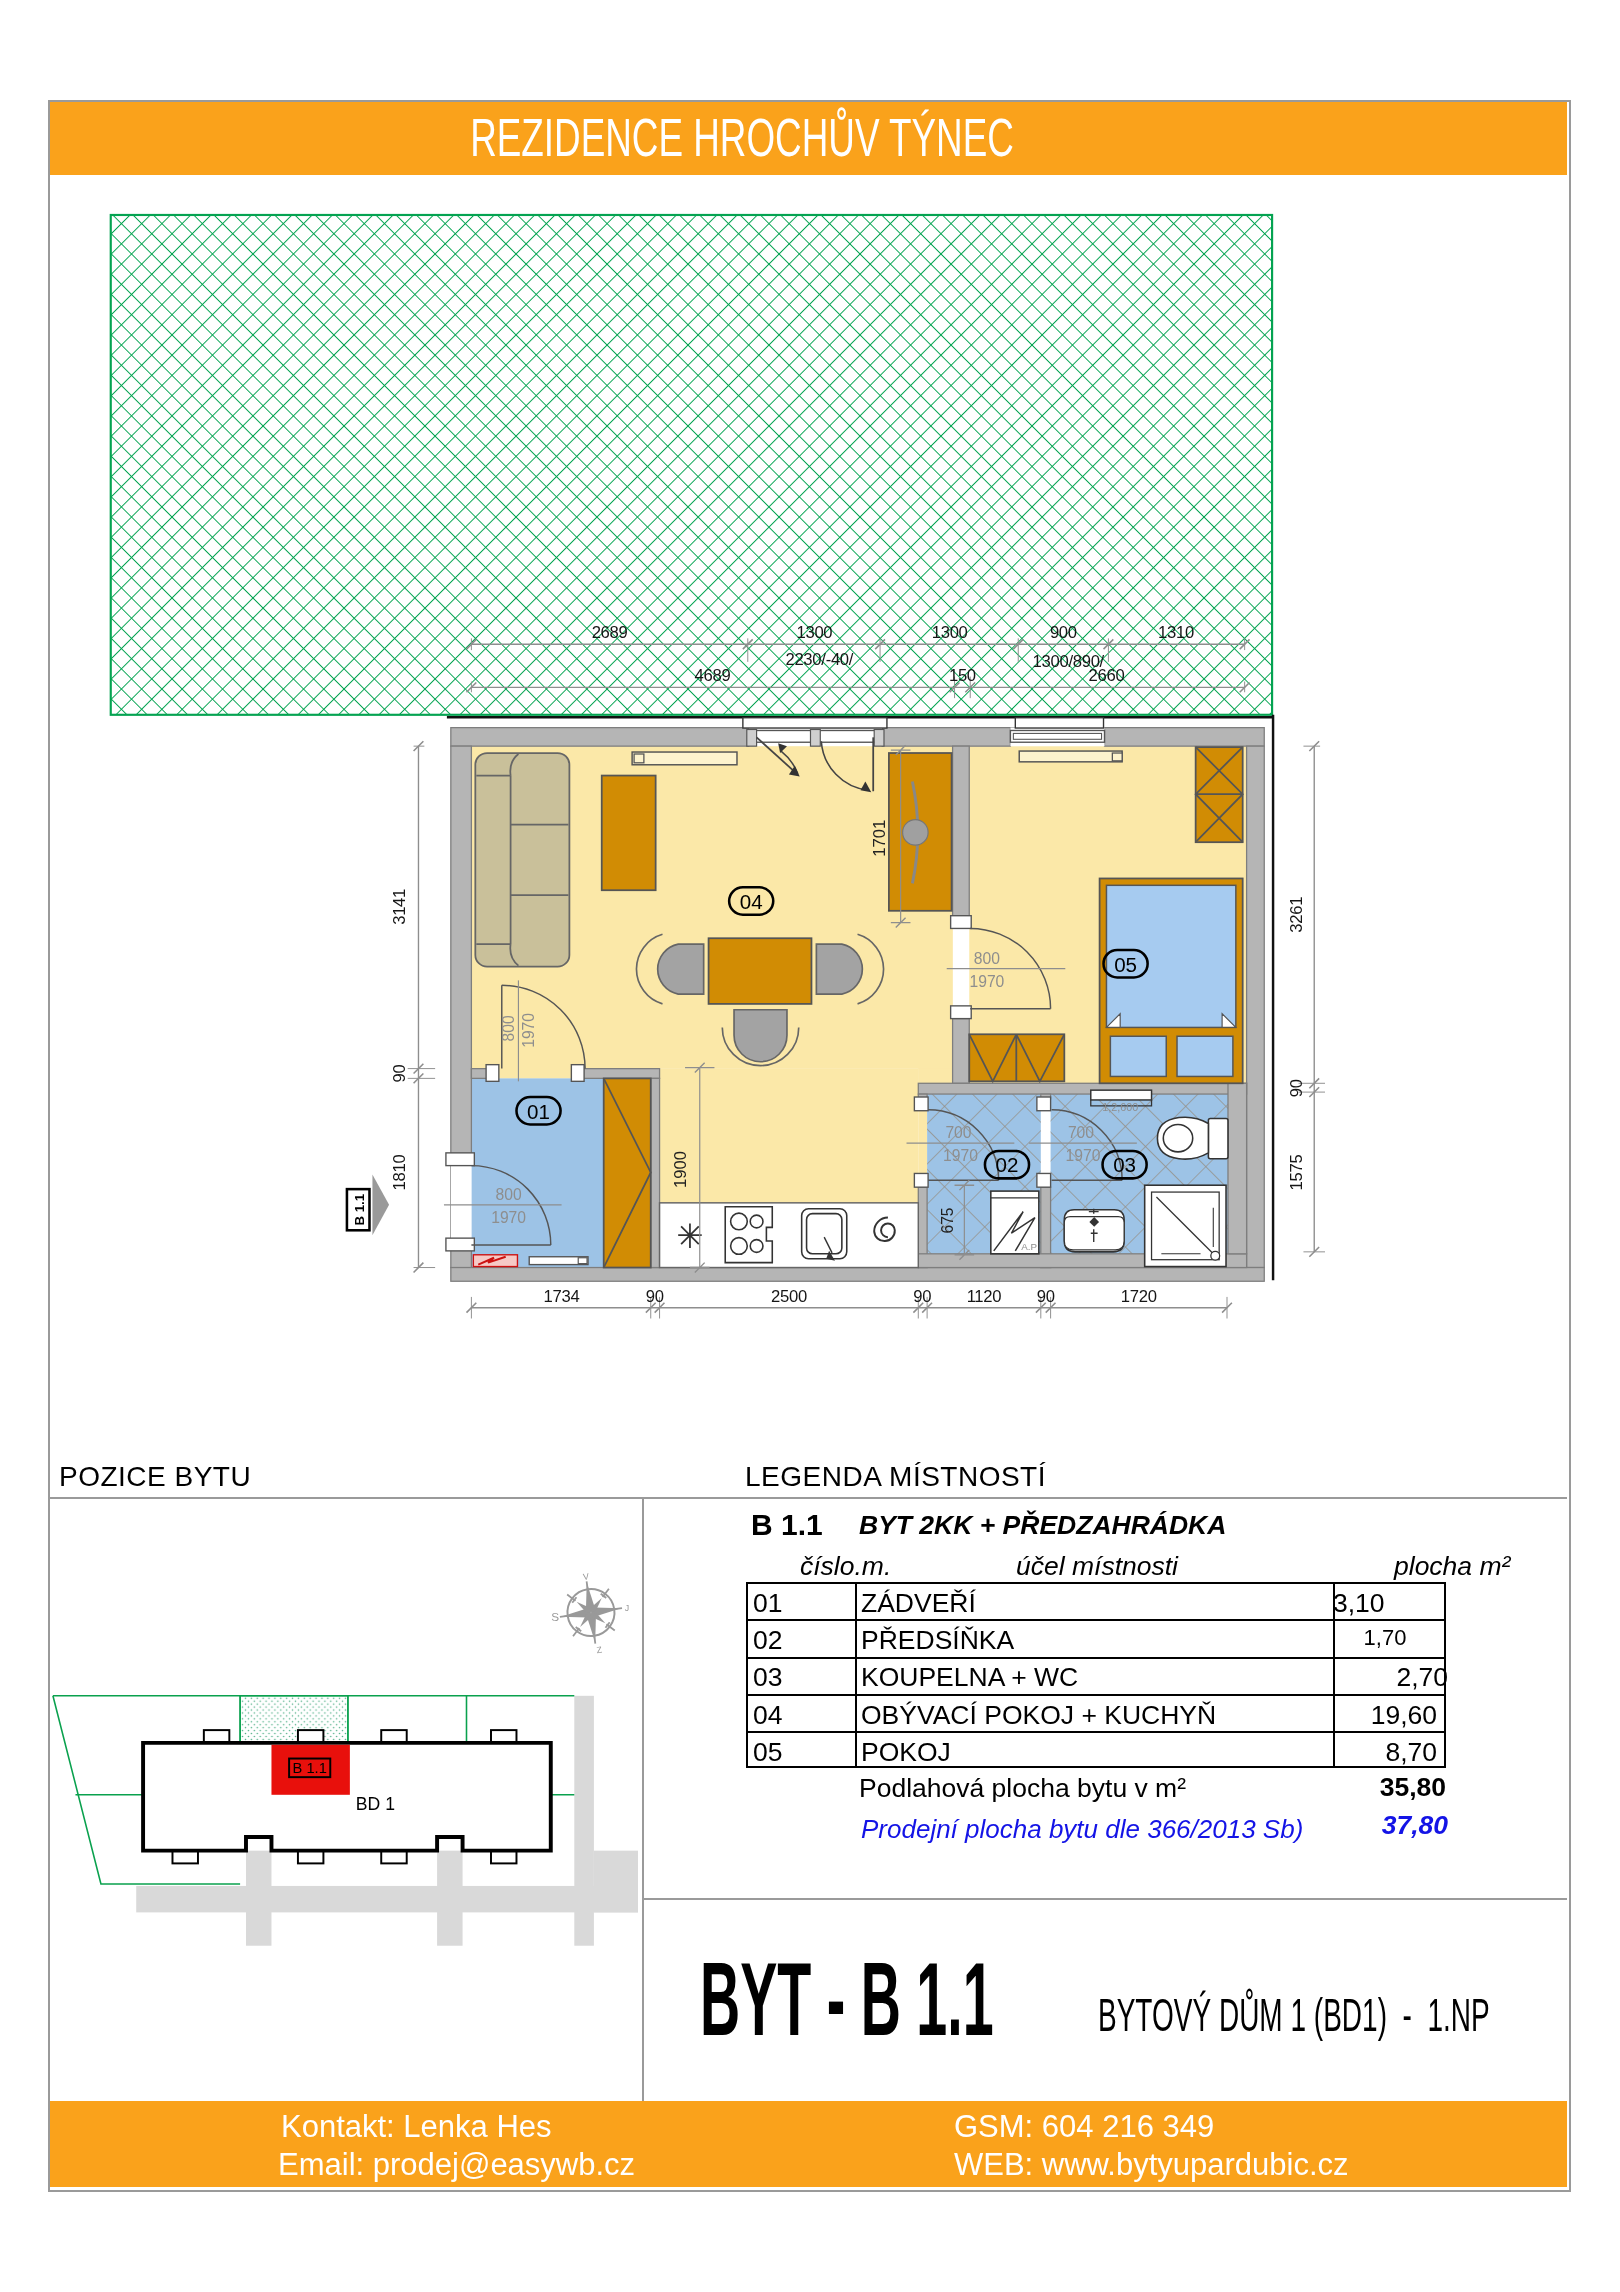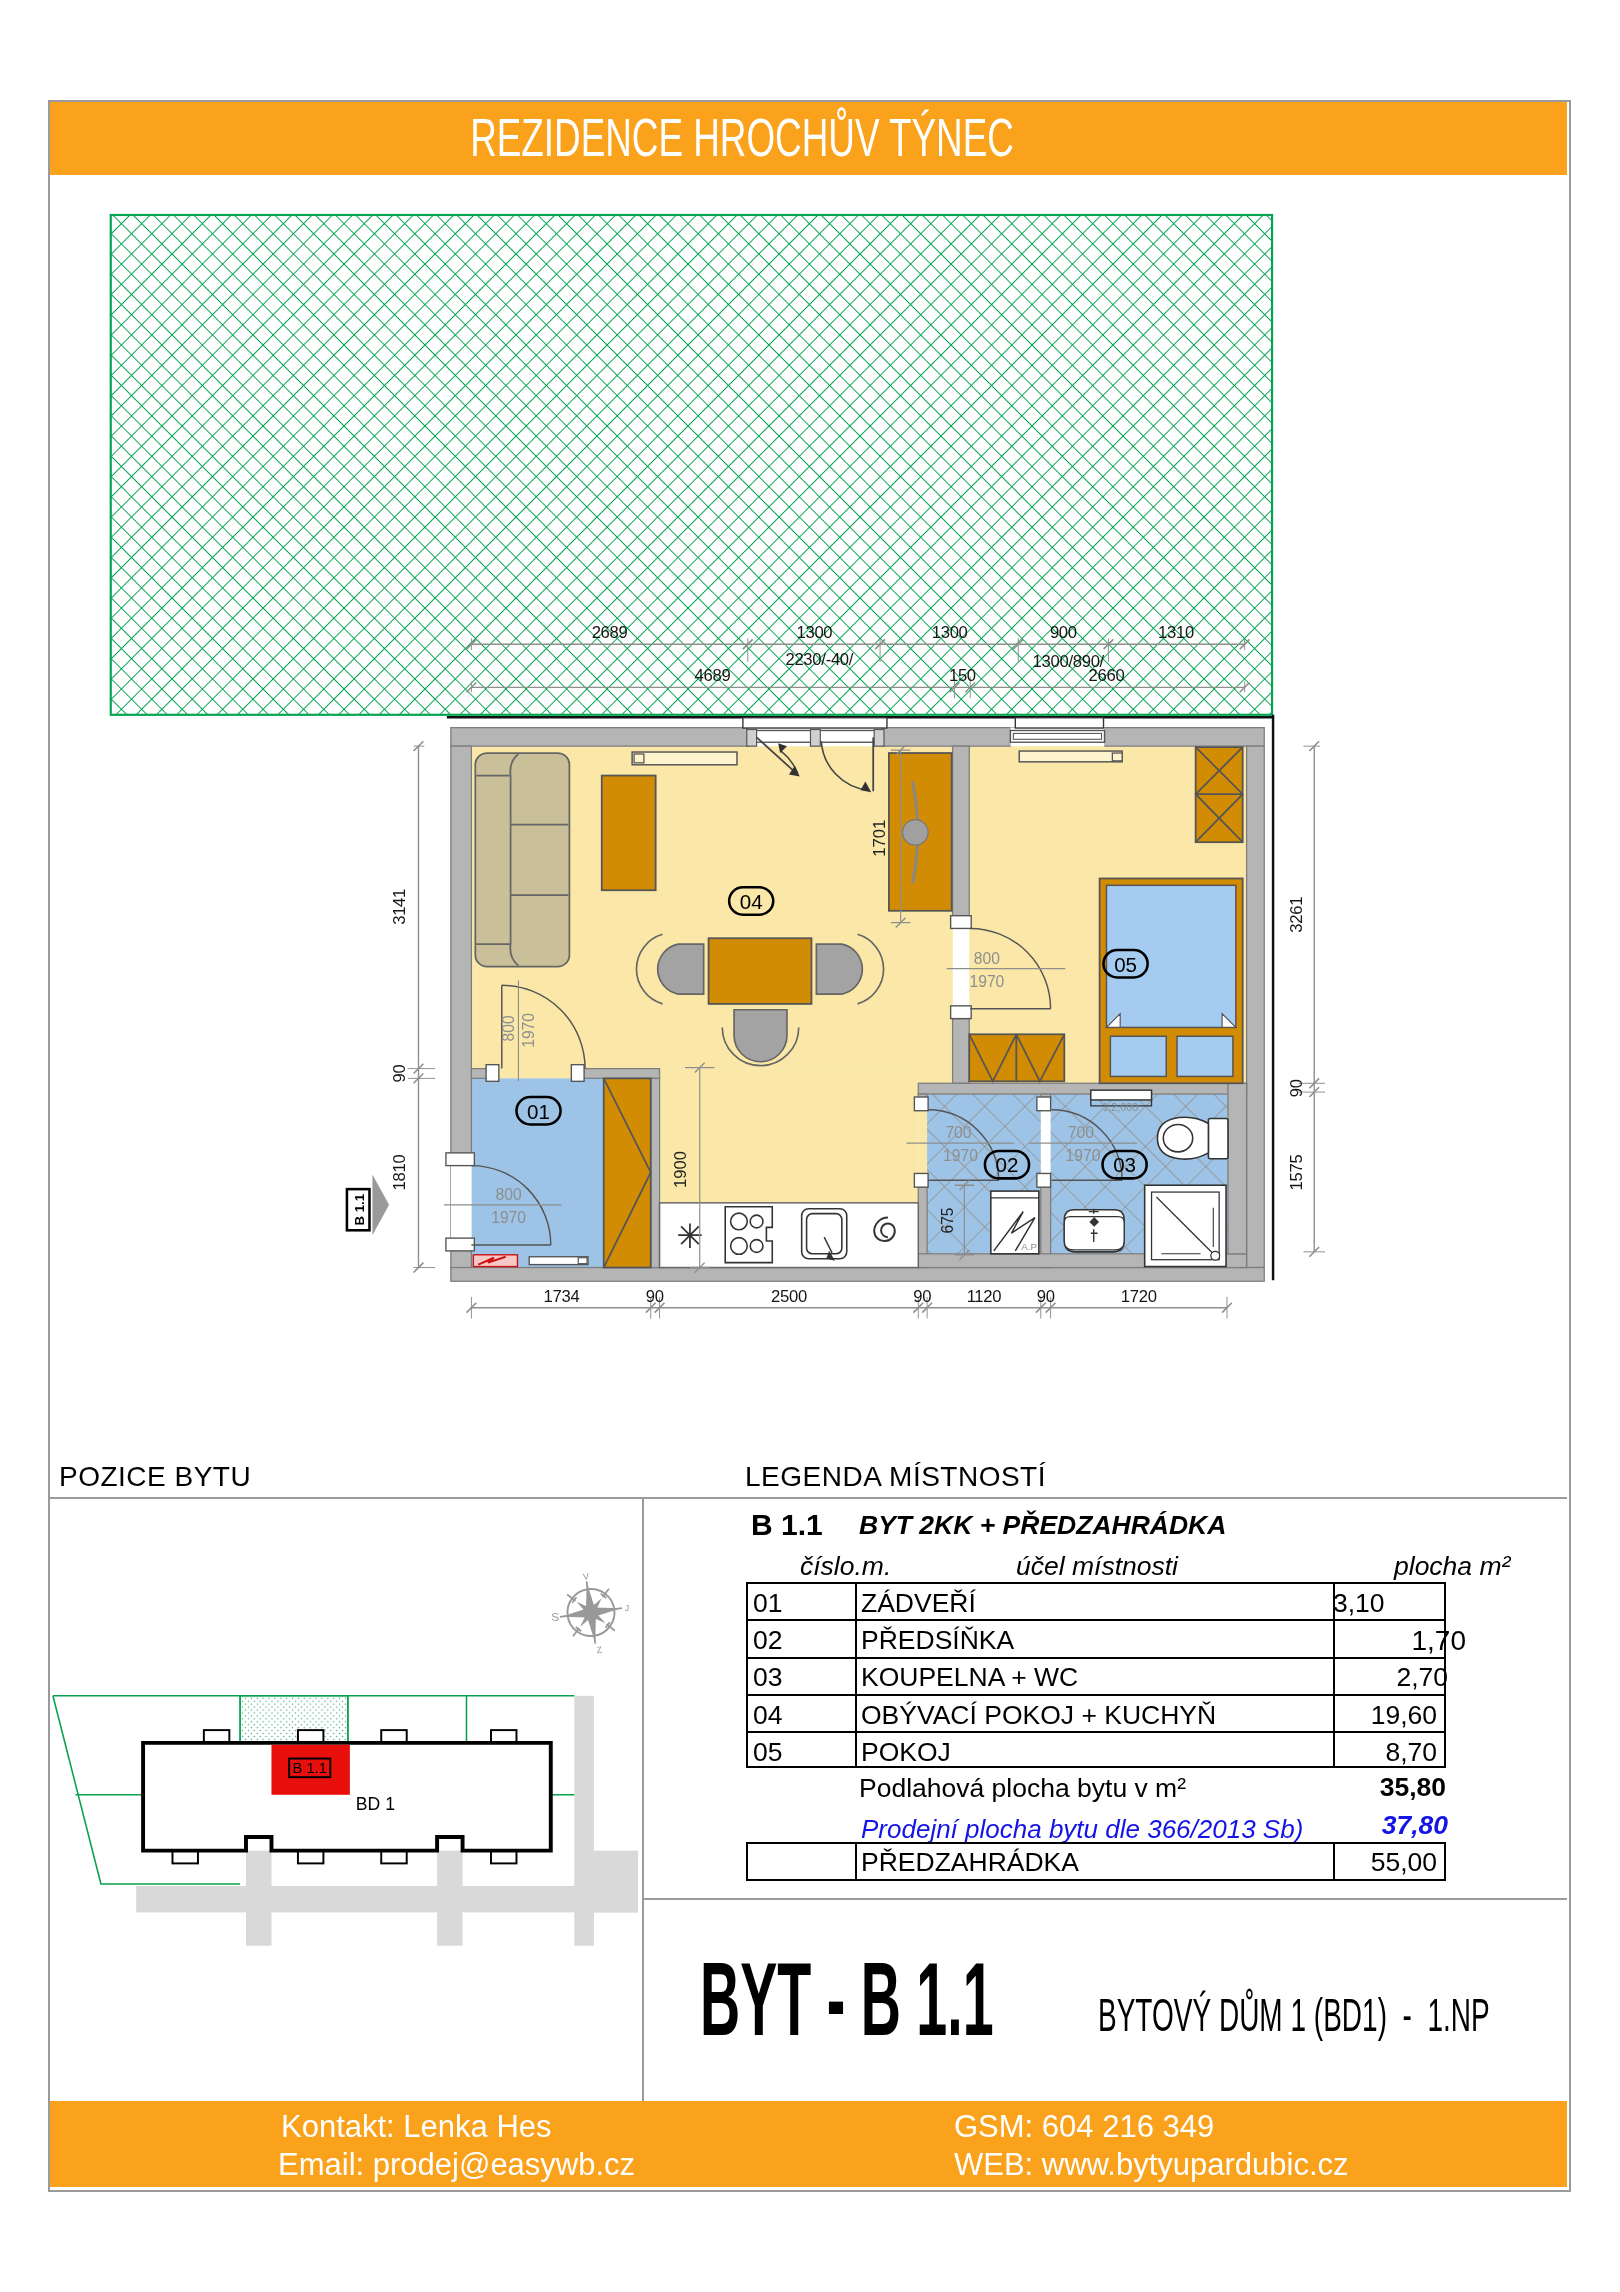--- a/index.html
+++ b/index.html
@@ -40,44 +40,38 @@
     <div class="abs" style="left:585px;top:0;width:2px;height:182px;background:#000;"></div>
     <div class="abs" style="left:0;top:35px;width:696px;height:2px;background:#000;"></div>
     <div class="abs" style="left:0;top:73px;width:696px;height:2px;background:#000;"></div>
     <div class="abs" style="left:0;top:110px;width:696px;height:2px;background:#000;"></div>
     <div class="abs" style="left:0;top:147px;width:696px;height:2px;background:#000;"></div>
     <div class="abs" style="left:4.9px;top:3.9px;font-size:26.5px;">01</div>
     <div class="abs" style="left:113px;top:3.9px;font-size:26.5px;">ZÁDVEŘÍ</div>
     <div class="abs" style="left:585px;top:3.9px;width:104px;font-size:26.5px;">3,10</div>
     <div class="abs" style="left:4.9px;top:41px;font-size:26.5px;">02</div>
     <div class="abs" style="left:113px;top:41px;font-size:26.5px;">PŘEDSÍŇKA</div>
-    <div class="abs" style="left:585px;top:41px;width:104px;text-align:right;font-size:28px;padding-left:29px;">1,70</div>
+    <div class="abs" style="left:585px;top:41px;width:104px;text-align:center;font-size:22px;">1,70</div>
     <div class="abs" style="left:4.9px;top:78px;font-size:26.5px;">03</div>
     <div class="abs" style="left:113px;top:78px;font-size:26.5px;">KOUPELNA + WC</div>
     <div class="abs" style="left:585px;top:78px;width:104px;text-align:right;font-size:26.5px;margin-left:11px;">2,70</div>
     <div class="abs" style="left:4.9px;top:116px;font-size:26.5px;">04</div>
     <div class="abs" style="left:113px;top:116px;font-size:26.5px;">OBÝVACÍ POKOJ + KUCHYŇ</div>
     <div class="abs" style="left:585px;top:116px;width:104px;text-align:right;font-size:26.5px;">19,60</div>
     <div class="abs" style="left:4.9px;top:153px;font-size:26.5px;">05</div>
     <div class="abs" style="left:113px;top:153px;font-size:26.5px;">POKOJ</div>
     <div class="abs" style="left:585px;top:153px;width:104px;text-align:right;font-size:26.5px;">8,70</div>
   </div>
 
   <div class="abs" style="left:859px;top:1773px;font-size:26.5px;">Podlahová plocha bytu v m²</div>
   <div class="abs" style="left:1333px;top:1772px;width:113px;text-align:right;font-size:26.5px;font-weight:bold;">35,80</div>
 
   <div class="abs" style="left:861px;top:1814px;font-size:26px;font-style:italic;color:#1414e6;">Prodejní plocha bytu dle 366/2013 Sb)</div>
   <div class="abs" style="left:1333px;top:1810px;width:115px;text-align:right;font-size:26.5px;font-weight:bold;font-style:italic;color:#1414e6;">37,80</div>
 
-  <div class="abs" style="left:746px;top:1842px;width:700px;height:39px;border:2px solid #000;box-sizing:border-box;">
-    <div class="abs" style="left:107px;top:0;width:2px;height:35px;background:#000;"></div>
-    <div class="abs" style="left:585px;top:0;width:2px;height:35px;background:#000;"></div>
-    <div class="abs" style="left:113px;top:2.9px;font-size:26.5px;">PŘEDZAHRÁDKA</div>
-    <div class="abs" style="left:585px;top:2.9px;width:104px;text-align:right;font-size:26.5px;">55,00</div>
-  </div>
 
   <div class="abs" style="left:700px;top:1941px;font-size:103px;font-weight:bold;transform:scaleX(0.540);transform-origin:left top;white-space:nowrap;">BYT - B 1.1</div>
 
   <div class="abs" style="left:1098px;top:1987px;font-size:47px;transform:scaleX(0.596);transform-origin:left top;white-space:nowrap;">BYTOVÝ DŮM 1 (BD1)&nbsp; -&nbsp; 1.NP</div>
 
   <div class="abs" style="left:50px;top:2101px;width:1517px;height:86px;background:#faa21b;"></div>
 
   <div class="abs" style="left:281px;top:2109px;font-size:31px;color:#fff;">Kontakt: Lenka Hes</div>
 
   <div class="abs" style="left:278px;top:2147px;font-size:31px;color:#fff;">Email: prodej@easywb.cz</div>

